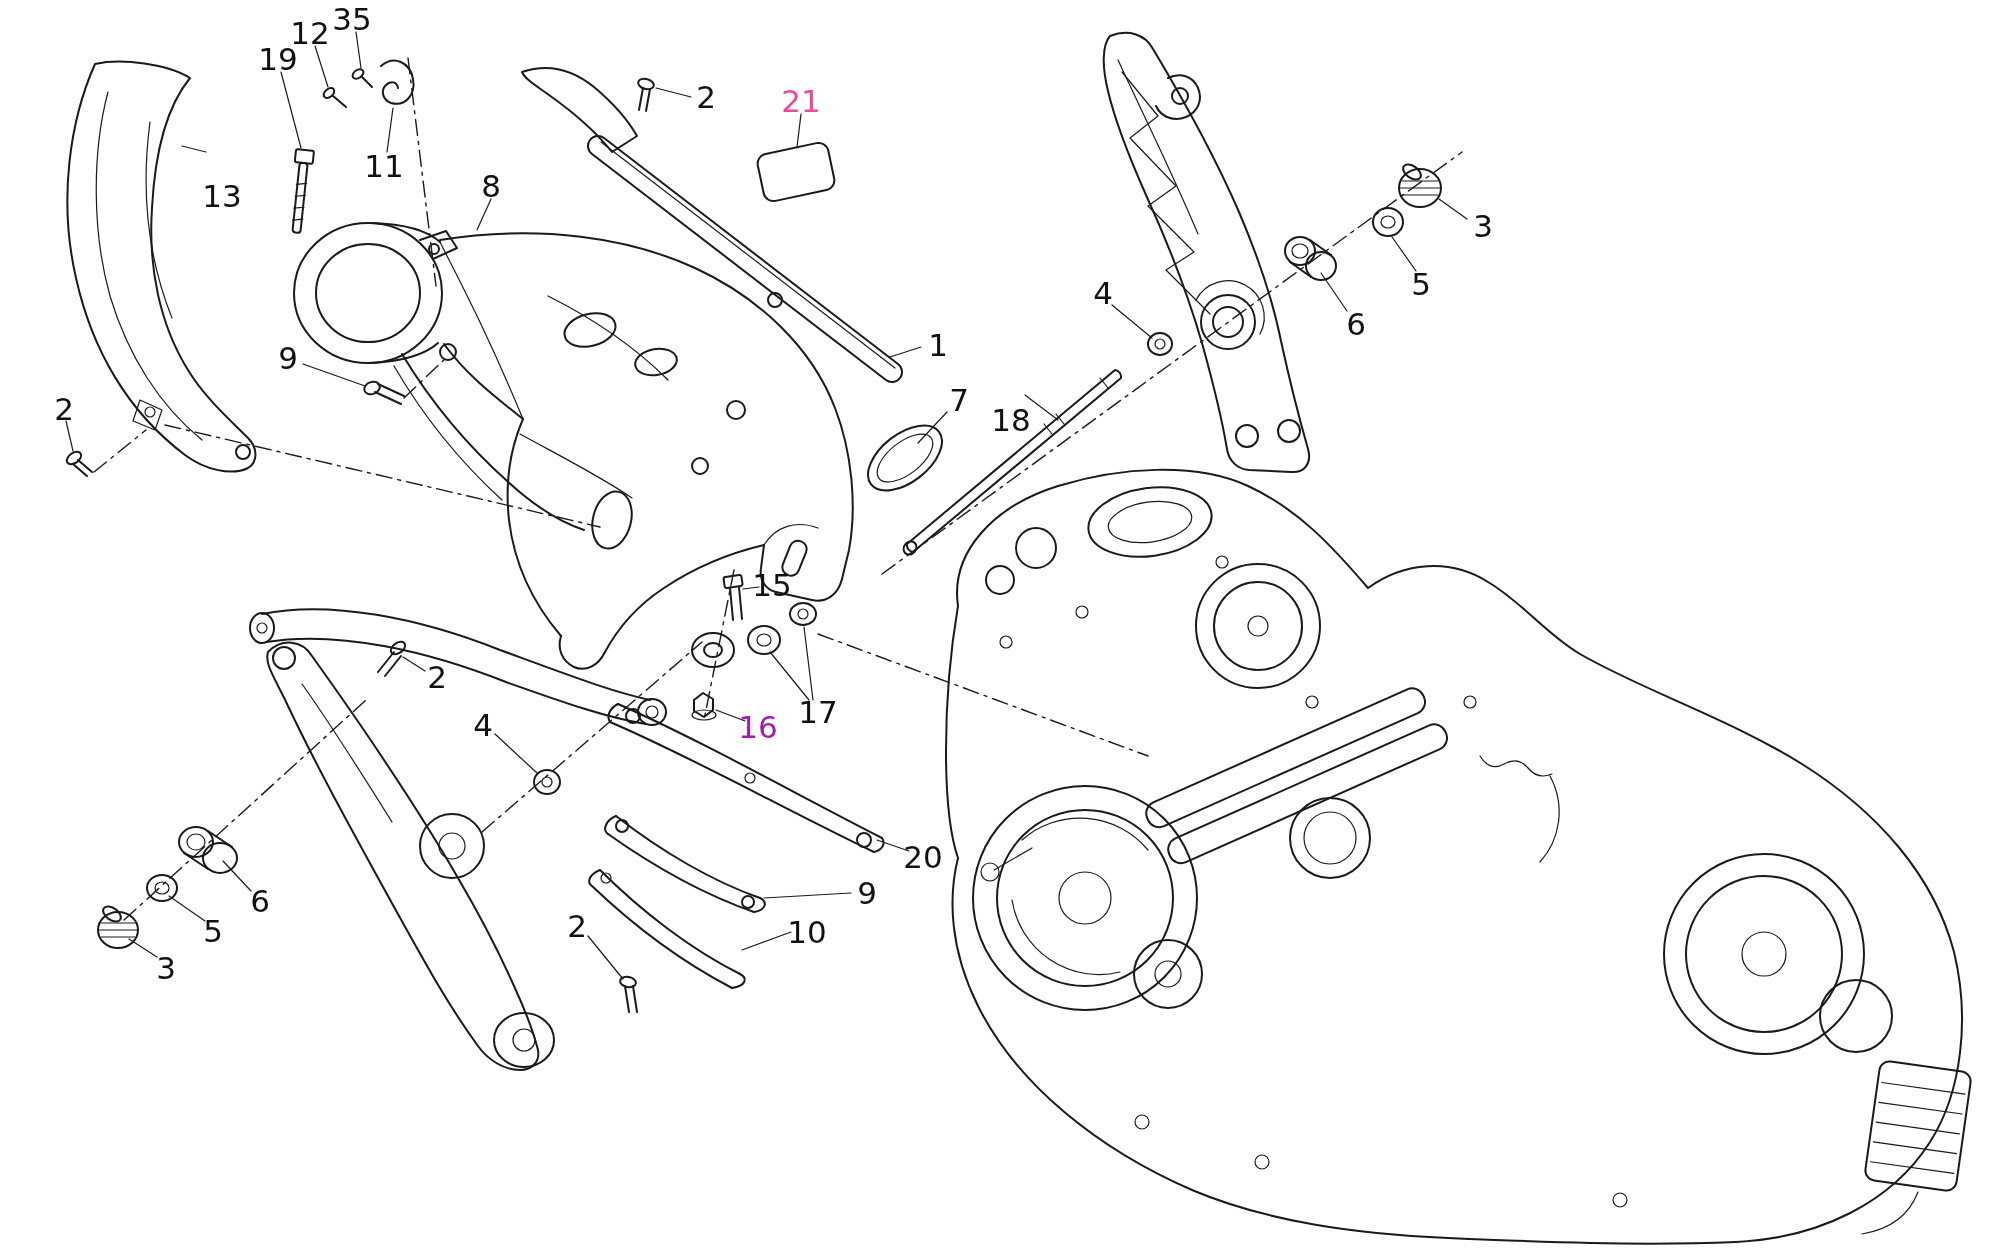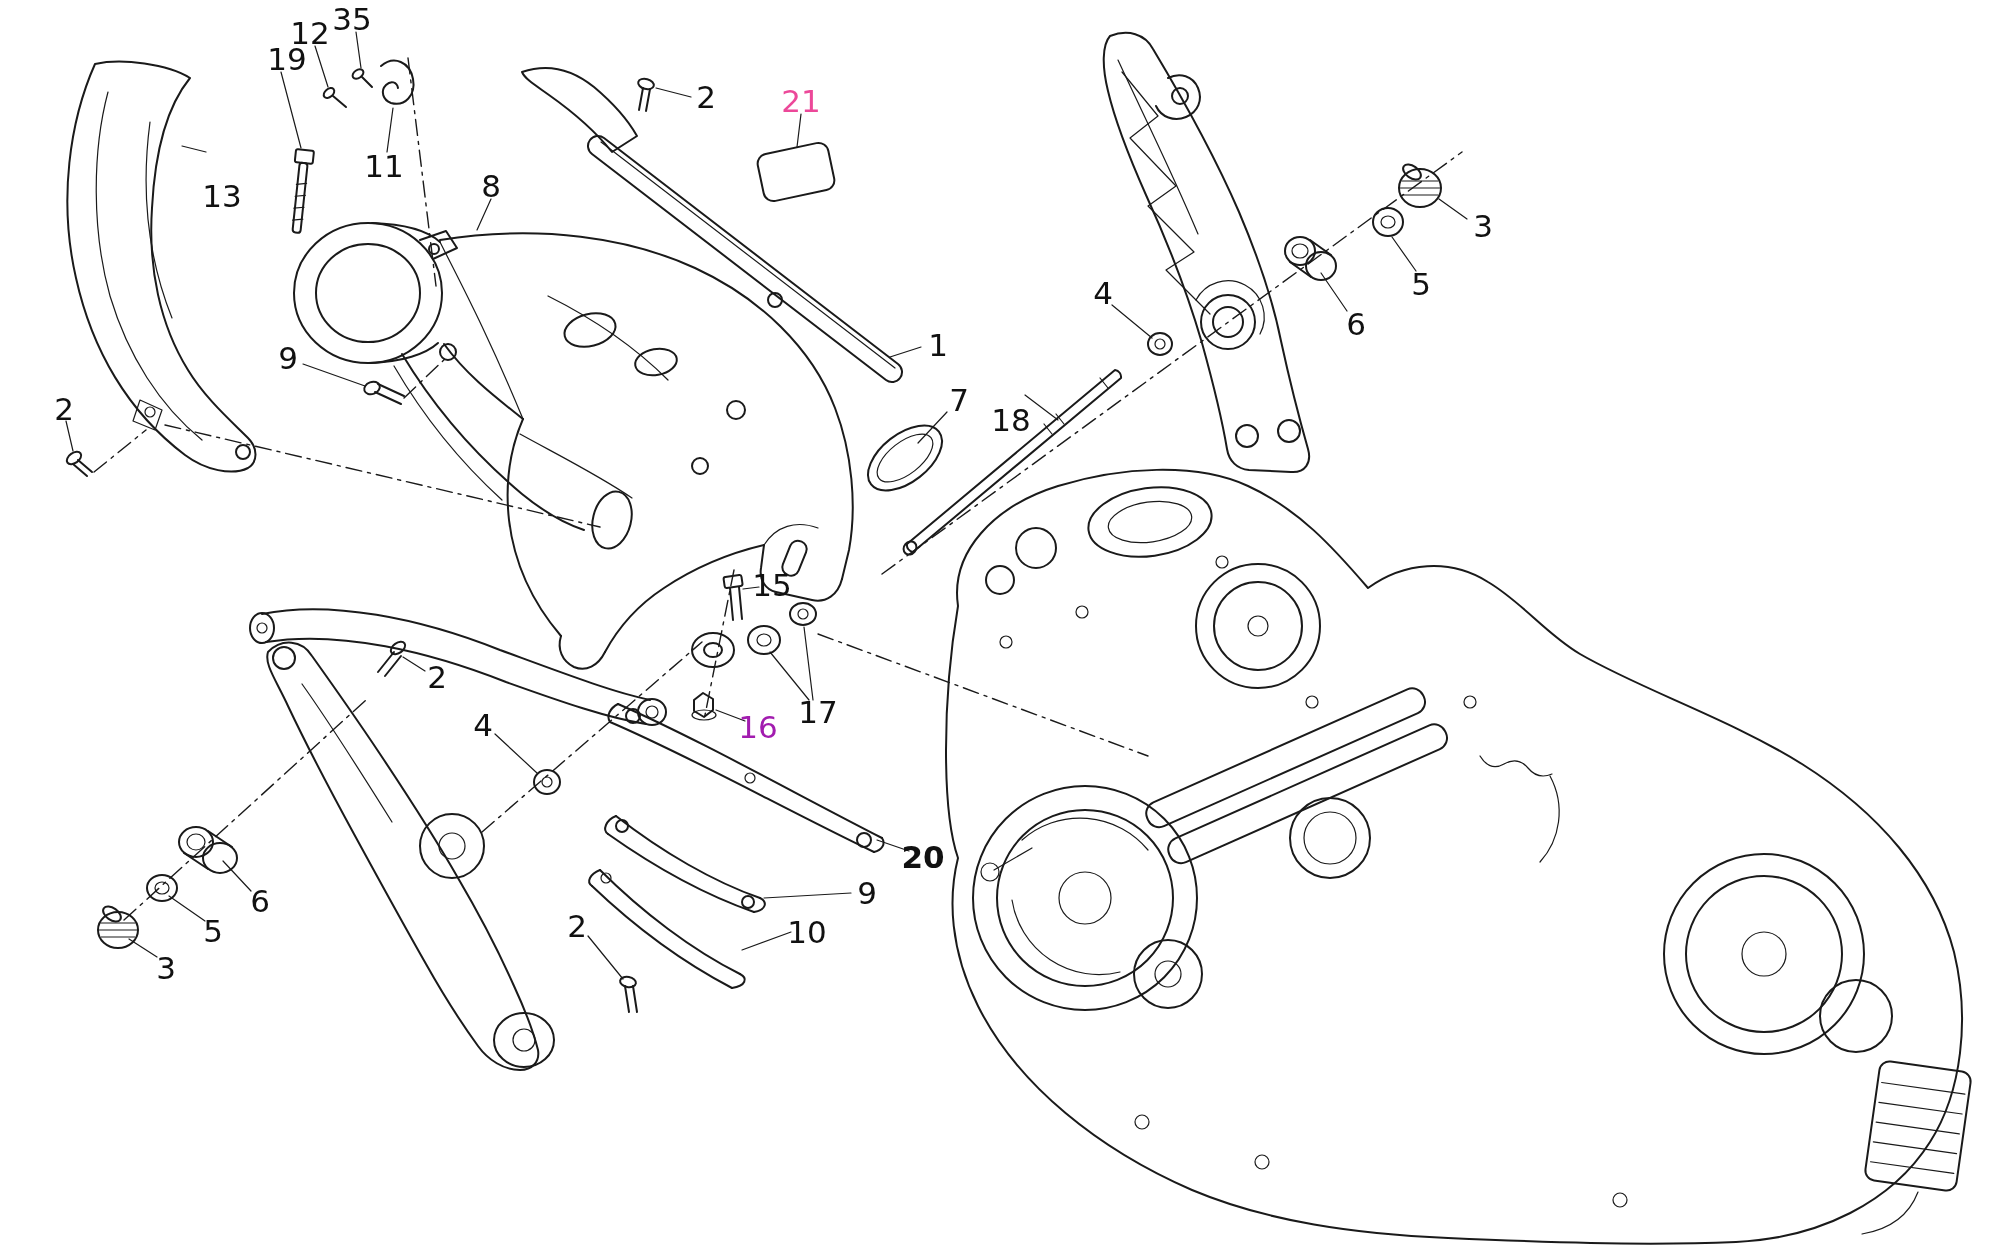--- a/index.html
+++ b/index.html
@@ -344,41 +344,41 @@
       <line x1="909" y1="851" x2="877" y2="840"></line>
       <line x1="851" y1="893" x2="764" y2="898"></line>
       <line x1="791" y1="932" x2="742" y2="950"></line>
       <line x1="588" y1="936" x2="623" y2="979"></line>
     </g>
   </svg>
 
   <div id="callout-layer">
       <span class="callout" style="left: 352px; top: 19px; color: rgb(17, 17, 17);">35</span>
       <span class="callout" style="left: 310px; top: 33px; color: rgb(17, 17, 17);">12</span>
-      <span class="callout" style="left: 278px; top: 59px; color: rgb(17, 17, 17); margin-left: 9px;">19</span>
+      <span class="callout" style="left: 278px; top: 59px; color: rgb(17, 17, 17);">19</span>
       <span class="callout" style="left: 706px; top: 97px; color: rgb(17, 17, 17);">2</span>
       <span class="callout" style="left: 801px; top: 101px; color: #ec4899;">21</span>
       <span class="callout" style="left: 222px; top: 154px; color: rgb(17, 17, 17); margin-top: 42px;">13</span>
       <span class="callout" style="left: 384px; top: 166px; color: rgb(17, 17, 17);">11</span>
       <span class="callout" style="left: 491px; top: 186px; color: rgb(17, 17, 17);">8</span>
       <span class="callout" style="left: 1483px; top: 226px; color: rgb(17, 17, 17);">3</span>
       <span class="callout" style="left: 1421px; top: 284px; color: rgb(17, 17, 17);">5</span>
       <span class="callout" style="left: 1103px; top: 293px; color: rgb(17, 17, 17);">4</span>
       <span class="callout" style="left: 1356px; top: 324px; color: rgb(17, 17, 17);">6</span>
       <span class="callout" style="left: 938px; top: 345px; color: rgb(17, 17, 17);">1</span>
       <span class="callout" style="left: 288px; top: 358px; color: rgb(17, 17, 17);">9</span>
       <span class="callout" style="left: 1011px; top: 384px; color: rgb(17, 17, 17); margin-top: 36px;">18</span>
       <span class="callout" style="left: 959px; top: 400px; color: rgb(17, 17, 17);">7</span>
       <span class="callout" style="left: 64px; top: 409px; color: rgb(17, 17, 17);">2</span>
       <span class="callout" style="left: 772px; top: 585px; color: rgb(17, 17, 17);">15</span>
       <span class="callout" style="left: 437px; top: 677px; color: rgb(17, 17, 17);">2</span>
       <span class="callout" style="left: 818px; top: 712px; color: rgb(17, 17, 17);">17</span>
       <span class="callout" style="left: 758px; top: 727px; color: #a21caf;">16</span>
       <span class="callout" style="left: 483px; top: 725px; color: rgb(17, 17, 17);">4</span>
-      <span class="callout" style="left: 923px; top: 857px; color: rgb(17, 17, 17); font-weight: bold;">20</span>
+      <span class="callout" style="left: 923px; top: 857px; color: rgb(17, 17, 17);">20</span>
       <span class="callout" style="left: 867px; top: 893px; color: rgb(17, 17, 17);">9</span>
       <span class="callout" style="left: 260px; top: 901px; color: rgb(17, 17, 17);">6</span>
       <span class="callout" style="left: 577px; top: 926px; color: rgb(17, 17, 17);">2</span>
       <span class="callout" style="left: 213px; top: 931px; color: rgb(17, 17, 17);">5</span>
       <span class="callout" style="left: 166px; top: 968px; color: rgb(17, 17, 17);">3</span>
       <span class="callout" style="left: 807px; top: 932px; color: rgb(17, 17, 17);">10</span>
     </div>
 
 </div>
 

